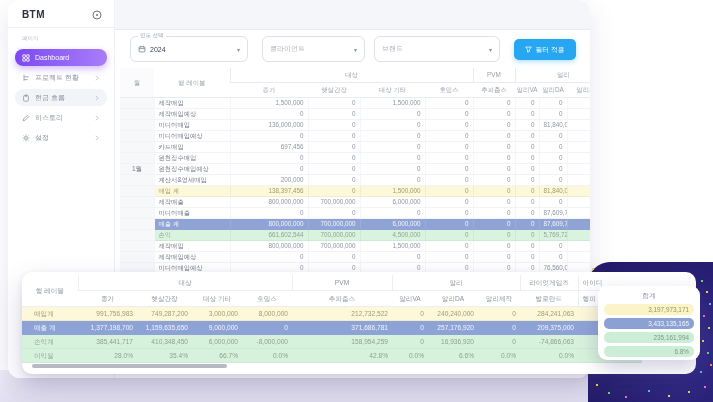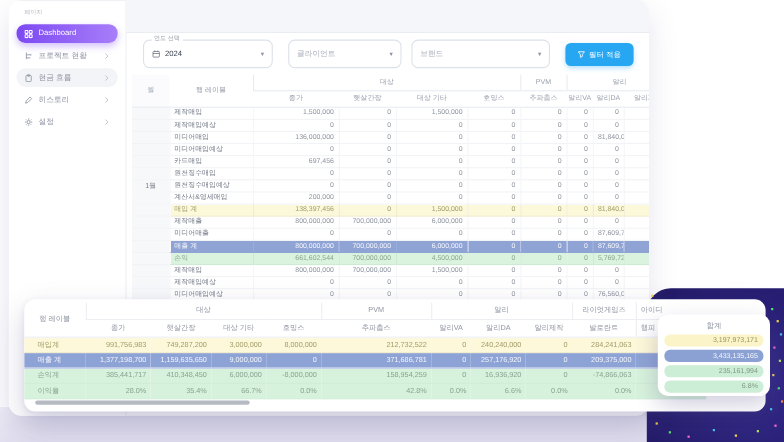--- a/index.html
+++ b/index.html
@@ -125,20 +125,29 @@
 </head>
 <body>
 
 <div class="bg-bottom"></div>
 <div class="bg-blob"></div>
 <div class="specks"></div>
 
 <div id="window">
 
   <aside class="sidebar">
+    <div class="sb-head">
+      <span class="logo">BTM</span>
+      <span class="sb-toggle">
+        <svg width="10" height="10" viewBox="0 0 10 10" fill="none" stroke="currentColor" stroke-width="1">
+          <circle cx="5" cy="5" r="4"></circle>
+            <circle cx="5" cy="5" r="1" fill="currentColor" stroke="none"></circle>
+        </svg>
+      </span>
+    </div>
     <div class="sb-divider"></div>
     <div class="sb-section">페이지</div>
 
     <div class="menu-item active">
       <span class="mi-icon">
         <svg width="8" height="8" viewBox="0 0 10 10" fill="none" stroke="currentColor" stroke-width="1.2">
           <rect x="1" y="1" width="3.2" height="3.2" rx="0.6"></rect>
             <rect x="5.8" y="1" width="3.2" height="3.2" rx="0.6"></rect>
           <rect x="1" y="5.8" width="3.2" height="3.2" rx="0.6"></rect>
             <rect x="5.8" y="5.8" width="3.2" height="3.2" rx="0.6"></rect>

